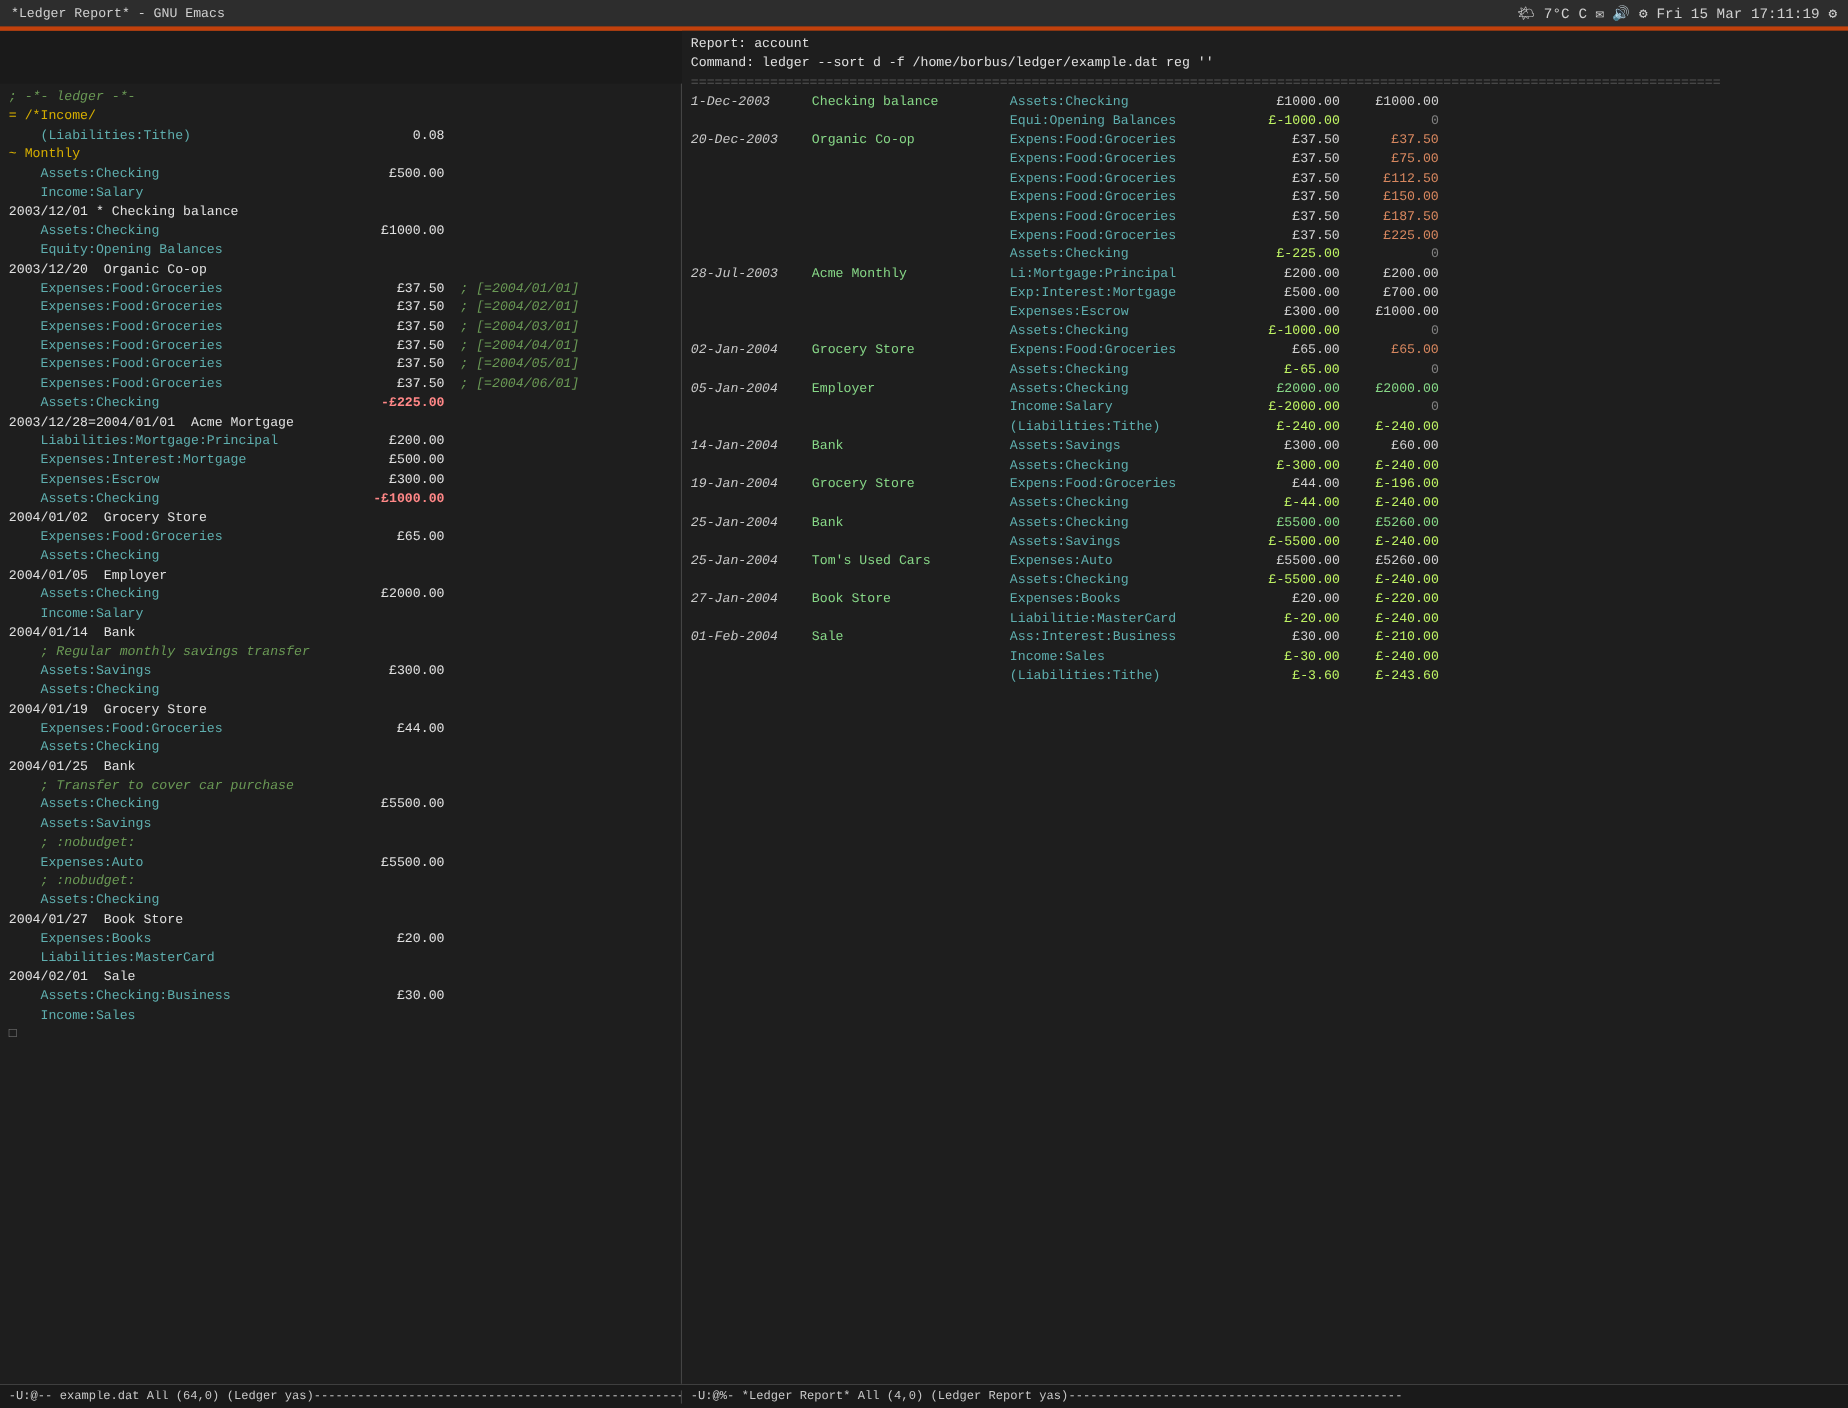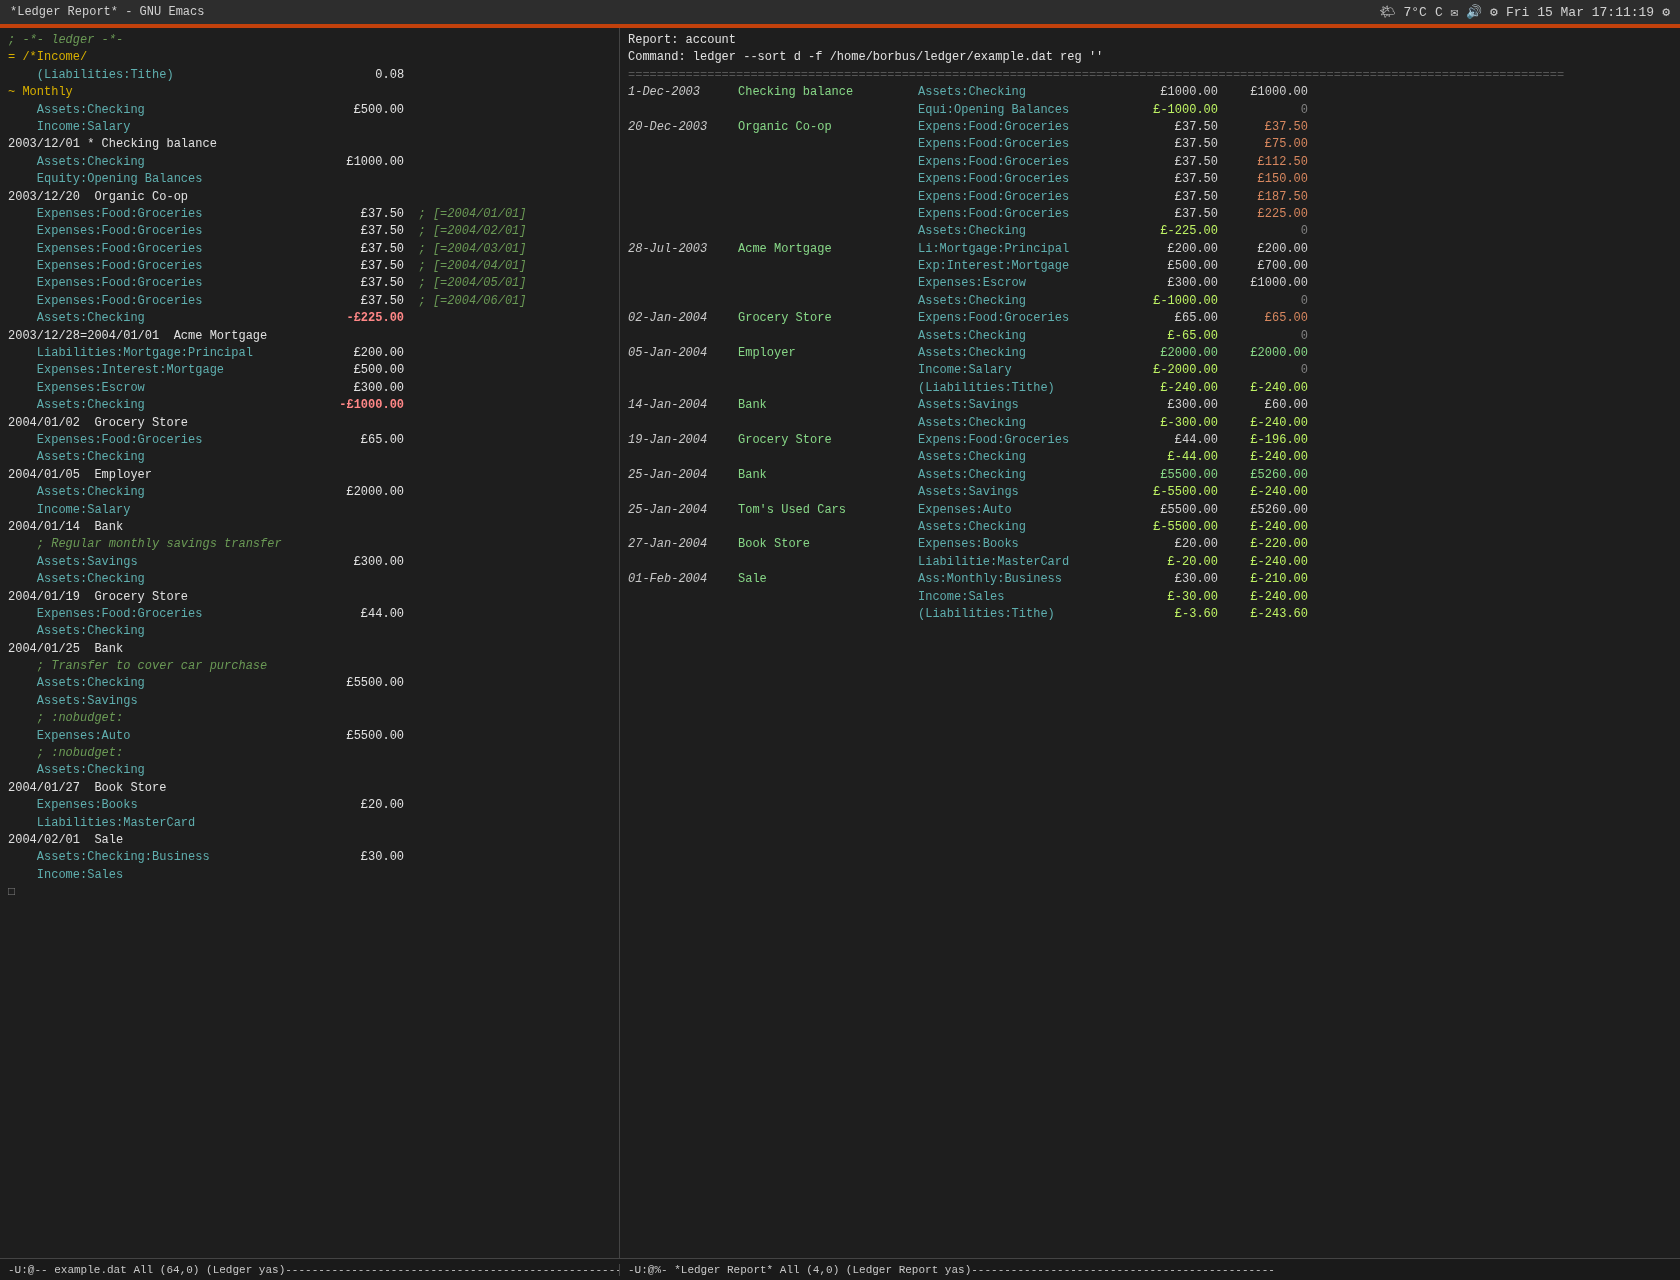--- a/index.html
+++ b/index.html
@@ -38,20 +38,21 @@
     }
 
     
     #left-pane {
       width: 620px;
       background: #1e1e1e;
       padding: 4px 8px;
       overflow-y: auto;
       border-right: 1px solid #444;
       color: #c8c8c8;
+      margin-top: 48px;
     }
 
     
     #right-pane {
       flex: 1;
       background: #1e1e1e;
       padding: 4px 8px;
       overflow-y: auto;
       color: #c8c8c8;
     }
@@ -204,40 +205,40 @@
     <div id="right-content">
         <div class="r-row"><span class="r-date">1-Dec-2003</span><span class="r-payee">Checking balance</span><span class="r-account">Assets:Checking</span><span class="r-amount amount-pos">£1000.00</span><span class="r-balance amount-pos">£1000.00</span></div>
         <div class="r-row"><span class="r-date"></span><span class="r-payee"></span><span class="r-account">Equi:Opening Balances</span><span class="r-amount amount-neg">£-1000.00</span><span class="r-balance amount-zero">0</span></div>
         <div class="r-row"><span class="r-date">20-Dec-2003</span><span class="r-payee">Organic Co-op</span><span class="r-account">Expens:Food:Groceries</span><span class="r-amount amount-pos">£37.50</span><span class="r-balance amount-orange">£37.50</span></div>
         <div class="r-row"><span class="r-date"></span><span class="r-payee"></span><span class="r-account">Expens:Food:Groceries</span><span class="r-amount amount-pos">£37.50</span><span class="r-balance amount-orange">£75.00</span></div>
         <div class="r-row"><span class="r-date"></span><span class="r-payee"></span><span class="r-account">Expens:Food:Groceries</span><span class="r-amount amount-pos">£37.50</span><span class="r-balance amount-orange">£112.50</span></div>
         <div class="r-row"><span class="r-date"></span><span class="r-payee"></span><span class="r-account">Expens:Food:Groceries</span><span class="r-amount amount-pos">£37.50</span><span class="r-balance amount-orange">£150.00</span></div>
         <div class="r-row"><span class="r-date"></span><span class="r-payee"></span><span class="r-account">Expens:Food:Groceries</span><span class="r-amount amount-pos">£37.50</span><span class="r-balance amount-orange">£187.50</span></div>
         <div class="r-row"><span class="r-date"></span><span class="r-payee"></span><span class="r-account">Expens:Food:Groceries</span><span class="r-amount amount-pos">£37.50</span><span class="r-balance amount-orange">£225.00</span></div>
         <div class="r-row"><span class="r-date"></span><span class="r-payee"></span><span class="r-account">Assets:Checking</span><span class="r-amount amount-neg">£-225.00</span><span class="r-balance amount-zero">0</span></div>
-        <div class="r-row"><span class="r-date">28-Jul-2003</span><span class="r-payee">Acme Mortgage</span><span class="r-account">Li:Mortgage:Principal</span><span class="r-amount amount-pos">£200.00</span><span class="r-balance amount-pos">£200.00</span></div>
+        <div class="r-row"><span class="r-date">28-Jul-2003</span><span class="r-payee">Acme Monthly</span><span class="r-account">Li:Mortgage:Principal</span><span class="r-amount amount-pos">£200.00</span><span class="r-balance amount-pos">£200.00</span></div>
         <div class="r-row"><span class="r-date"></span><span class="r-payee"></span><span class="r-account">Exp:Interest:Mortgage</span><span class="r-amount amount-pos">£500.00</span><span class="r-balance amount-pos">£700.00</span></div>
         <div class="r-row"><span class="r-date"></span><span class="r-payee"></span><span class="r-account">Expenses:Escrow</span><span class="r-amount amount-pos">£300.00</span><span class="r-balance amount-pos">£1000.00</span></div>
         <div class="r-row"><span class="r-date"></span><span class="r-payee"></span><span class="r-account">Assets:Checking</span><span class="r-amount amount-neg">£-1000.00</span><span class="r-balance amount-zero">0</span></div>
         <div class="r-row"><span class="r-date">02-Jan-2004</span><span class="r-payee">Grocery Store</span><span class="r-account">Expens:Food:Groceries</span><span class="r-amount amount-pos">£65.00</span><span class="r-balance amount-orange">£65.00</span></div>
         <div class="r-row"><span class="r-date"></span><span class="r-payee"></span><span class="r-account">Assets:Checking</span><span class="r-amount amount-neg">£-65.00</span><span class="r-balance amount-zero">0</span></div>
         <div class="r-row"><span class="r-date">05-Jan-2004</span><span class="r-payee">Employer</span><span class="r-account">Assets:Checking</span><span class="r-amount amount-green">£2000.00</span><span class="r-balance amount-green">£2000.00</span></div>
         <div class="r-row"><span class="r-date"></span><span class="r-payee"></span><span class="r-account">Income:Salary</span><span class="r-amount amount-neg">£-2000.00</span><span class="r-balance amount-zero">0</span></div>
         <div class="r-row"><span class="r-date"></span><span class="r-payee"></span><span class="r-account">(Liabilities:Tithe)</span><span class="r-amount amount-neg">£-240.00</span><span class="r-balance amount-neg">£-240.00</span></div>
         <div class="r-row"><span class="r-date">14-Jan-2004</span><span class="r-payee">Bank</span><span class="r-account">Assets:Savings</span><span class="r-amount amount-pos">£300.00</span><span class="r-balance amount-pos">£60.00</span></div>
         <div class="r-row"><span class="r-date"></span><span class="r-payee"></span><span class="r-account">Assets:Checking</span><span class="r-amount amount-neg">£-300.00</span><span class="r-balance amount-neg">£-240.00</span></div>
         <div class="r-row"><span class="r-date">19-Jan-2004</span><span class="r-payee">Grocery Store</span><span class="r-account">Expens:Food:Groceries</span><span class="r-amount amount-pos">£44.00</span><span class="r-balance amount-neg">£-196.00</span></div>
         <div class="r-row"><span class="r-date"></span><span class="r-payee"></span><span class="r-account">Assets:Checking</span><span class="r-amount amount-neg">£-44.00</span><span class="r-balance amount-neg">£-240.00</span></div>
         <div class="r-row"><span class="r-date">25-Jan-2004</span><span class="r-payee">Bank</span><span class="r-account">Assets:Checking</span><span class="r-amount amount-green">£5500.00</span><span class="r-balance amount-green">£5260.00</span></div>
         <div class="r-row"><span class="r-date"></span><span class="r-payee"></span><span class="r-account">Assets:Savings</span><span class="r-amount amount-neg">£-5500.00</span><span class="r-balance amount-neg">£-240.00</span></div>
         <div class="r-row"><span class="r-date">25-Jan-2004</span><span class="r-payee">Tom's Used Cars</span><span class="r-account">Expenses:Auto</span><span class="r-amount amount-pos">£5500.00</span><span class="r-balance amount-pos">£5260.00</span></div>
         <div class="r-row"><span class="r-date"></span><span class="r-payee"></span><span class="r-account">Assets:Checking</span><span class="r-amount amount-neg">£-5500.00</span><span class="r-balance amount-neg">£-240.00</span></div>
         <div class="r-row"><span class="r-date">27-Jan-2004</span><span class="r-payee">Book Store</span><span class="r-account">Expenses:Books</span><span class="r-amount amount-pos">£20.00</span><span class="r-balance amount-neg">£-220.00</span></div>
         <div class="r-row"><span class="r-date"></span><span class="r-payee"></span><span class="r-account">Liabilitie:MasterCard</span><span class="r-amount amount-neg">£-20.00</span><span class="r-balance amount-neg">£-240.00</span></div>
-        <div class="r-row"><span class="r-date">01-Feb-2004</span><span class="r-payee">Sale</span><span class="r-account">Ass:Monthly:Business</span><span class="r-amount amount-pos">£30.00</span><span class="r-balance amount-neg">£-210.00</span></div>
+        <div class="r-row"><span class="r-date">01-Feb-2004</span><span class="r-payee">Sale</span><span class="r-account">Ass:Interest:Business</span><span class="r-amount amount-pos">£30.00</span><span class="r-balance amount-neg">£-210.00</span></div>
         <div class="r-row"><span class="r-date"></span><span class="r-payee"></span><span class="r-account">Income:Sales</span><span class="r-amount amount-neg">£-30.00</span><span class="r-balance amount-neg">£-240.00</span></div>
         <div class="r-row"><span class="r-date"></span><span class="r-payee"></span><span class="r-account">(Liabilities:Tithe)</span><span class="r-amount amount-neg">£-3.60</span><span class="r-balance amount-neg">£-243.60</span></div>
       </div>
   </div>
 </div>
 
 <div id="statusbar">
   <div id="statusbar-left">-U:@--  example.dat    All (64,0)    (Ledger yas)------------------------------------------------------------</div>
   <div id="statusbar-right">-U:@%-  *Ledger Report*    All (4,0)    (Ledger Report yas)----------------------------------------------</div>
 </div>

